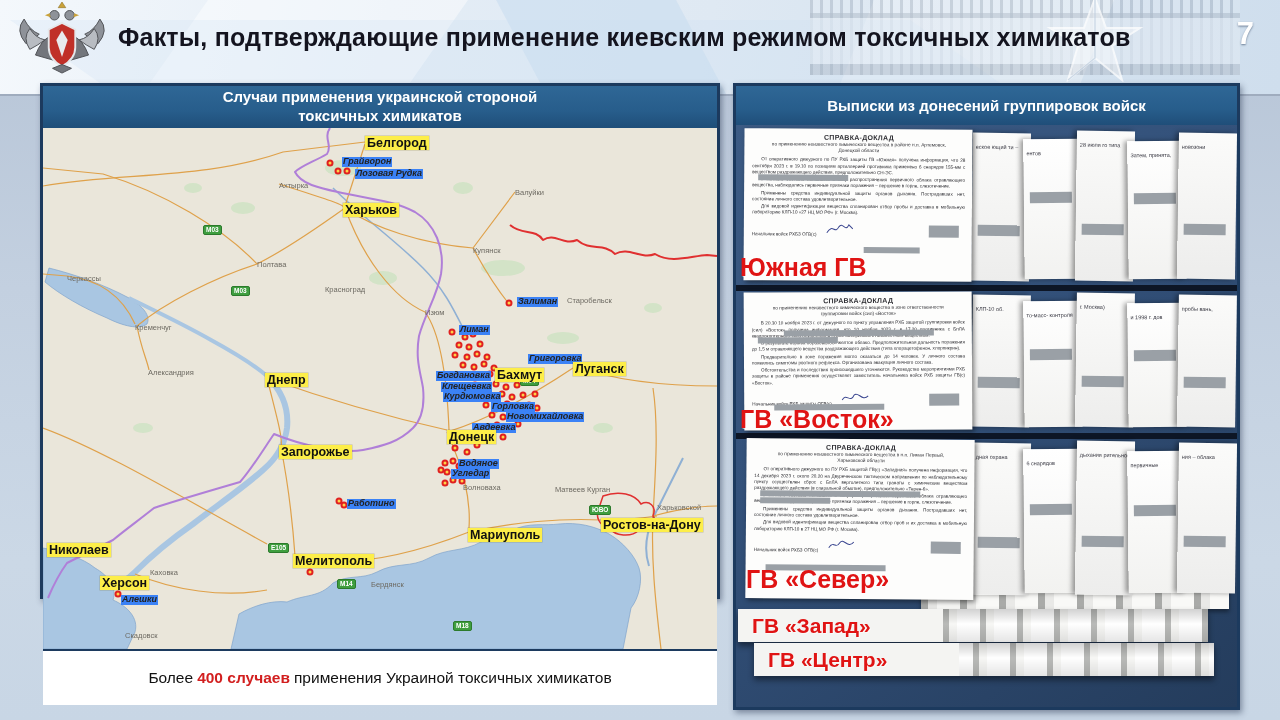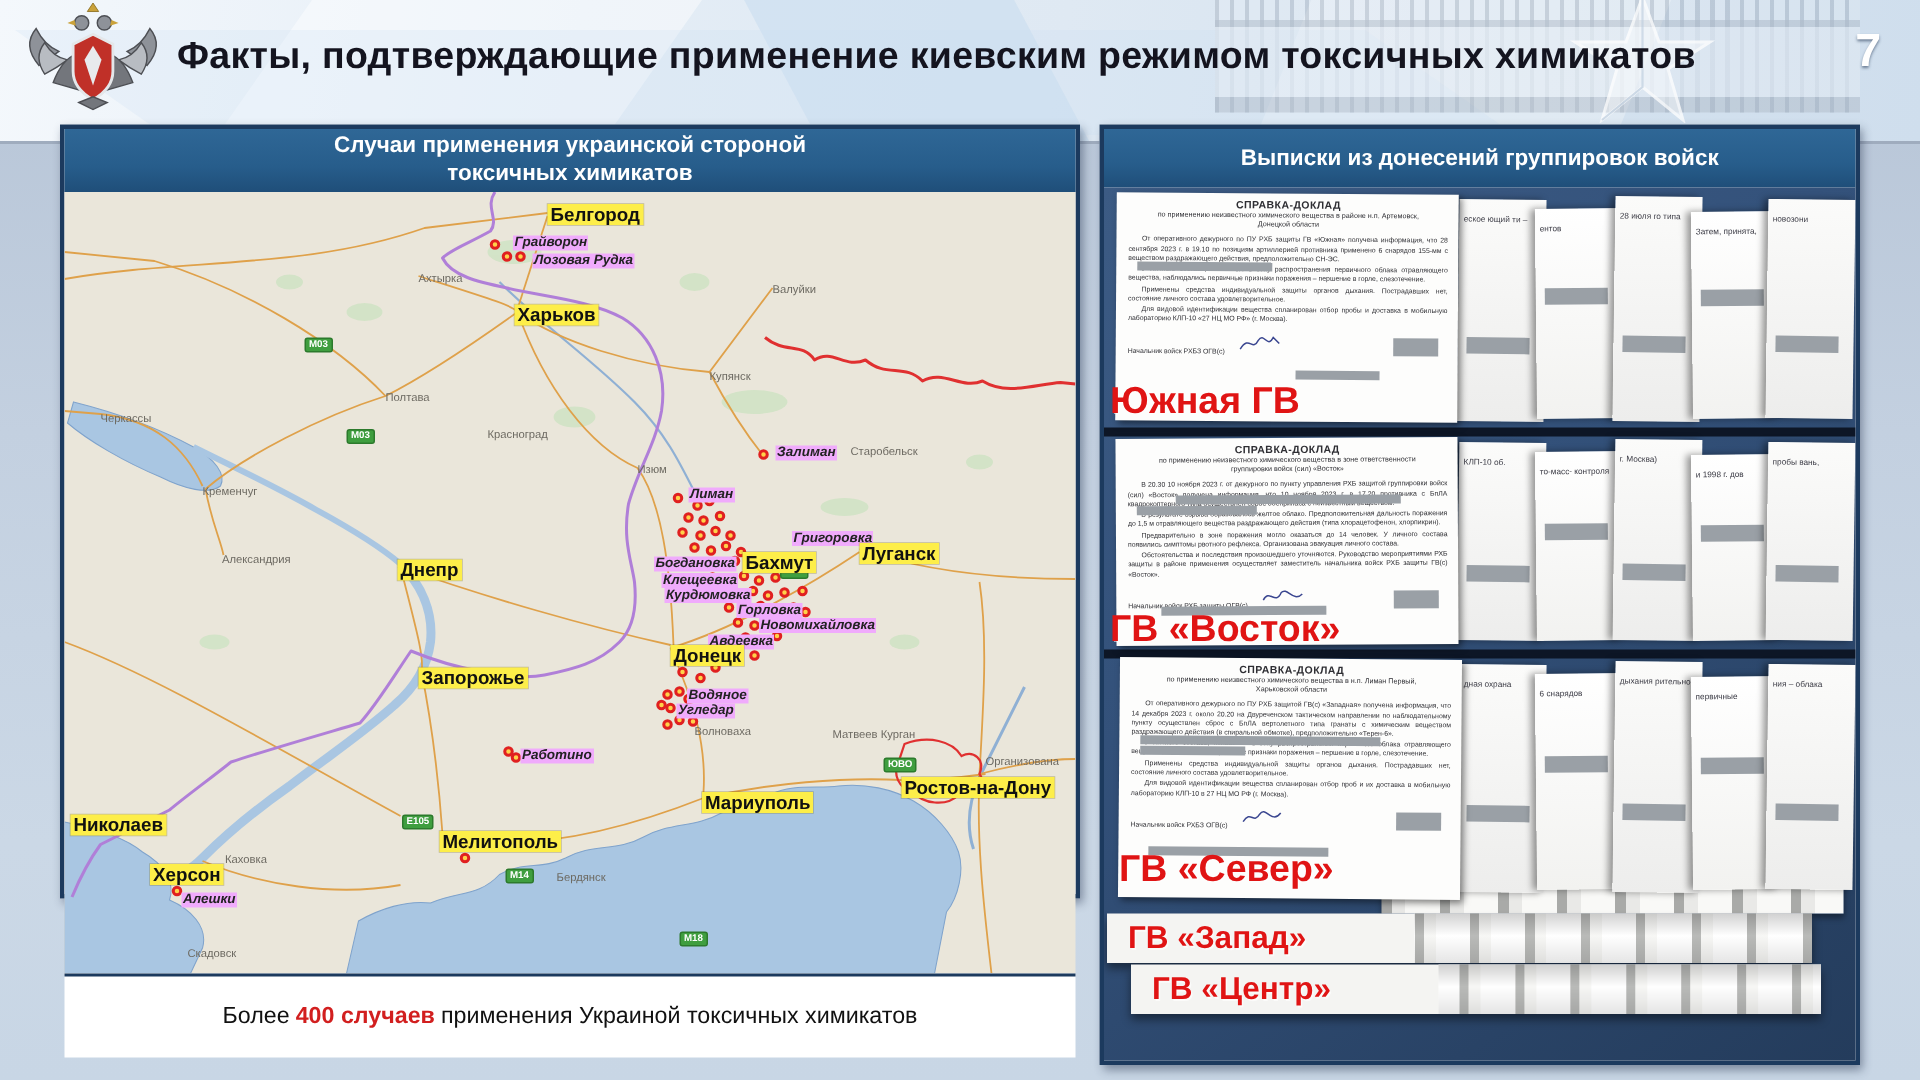--- a/index.html
+++ b/index.html
@@ -38,21 +38,21 @@
   .reports-panel .panel-header{height:39px;font-size:15px;}
 
   
   .map-area{position:relative;width:674px;height:521px;background:#eae6da;overflow:hidden;}
   .map-svg{position:absolute;left:0;top:0;}
   .marker{position:absolute;width:7px;height:7px;border:2px solid #e02020;background:#ffd24a;
     border-radius:50%;transform:translate(-50%,-50%);}
   .city-major{position:absolute;font-size:12.5px;font-weight:bold;color:#111;background:#fdee49;
     padding:0 2px;white-space:nowrap;line-height:1.15;box-shadow:0 0 0 .5px rgba(120,110,30,.35);}
   .city-incident{position:absolute;font-size:9px;font-weight:bold;font-style:italic;color:#222;
-    background:#f0abfc;padding:0 1px;white-space:nowrap;line-height:1.1;}
+    background:#3b82f6;padding:0 1px;white-space:nowrap;line-height:1.1;}
   .city-small{position:absolute;font-size:7.5px;color:#6d6a62;white-space:nowrap;line-height:1;}
   .road-badge{position:absolute;font-size:6.5px;font-weight:bold;color:#fff;background:#3f9e3f;
     border:1px solid #2c7a2c;border-radius:2px;padding:0 2px;line-height:1.3;white-space:nowrap;}
   .map-caption{position:relative;width:674px;height:56px;background:#fff;border-top:2px solid #1c3a5e;
     display:flex;align-items:center;justify-content:center;font-size:15.5px;color:#111;}
   .map-caption .hl{color:#d21f1f;font-weight:bold;margin:0 4px;}
 
   
   .reports-content{position:relative;width:501px;height:582px;overflow:hidden;
     background:linear-gradient(145deg,#3c5b84 0%,#33517a 40%,#243c5c 100%);}
@@ -253,21 +253,21 @@
           <span class="city-small" style="left: 282px; top: 158px;">Красноград</span>
           <span class="city-small" style="left: 92px; top: 196px;">Кременчуг</span>
           <span class="city-small" style="left: 24px; top: 147px;">Черкассы</span>
           <span class="city-small" style="left: 105px; top: 241px;">Александрия</span>
           <span class="city-small" style="left: 472px; top: 61px;">Валуйки</span>
           <span class="city-small" style="left: 430px; top: 119px;">Купянск</span>
           <span class="city-small" style="left: 524px; top: 169px;">Старобельск</span>
           <span class="city-small" style="left: 382px; top: 181px;">Изюм</span>
           <span class="city-small" style="left: 420px; top: 356px;">Волноваха</span>
           <span class="city-small" style="left: 512px; top: 358px;">Матвеев Курган</span>
-          <span class="city-small" style="left: 614px; top: 376px;">Организована</span>
+          <span class="city-small" style="left: 614px; top: 376px;">Харьковской</span>
           <span class="city-small" style="left: 107px; top: 441px;">Каховка</span>
           <span class="city-small" style="left: 82px; top: 504px;">Скадовск</span>
           <span class="city-small" style="left: 328px; top: 453px;">Бердянск</span>
           <span class="road-badge" style="left: 160px; top: 97px;">М03</span>
           <span class="road-badge" style="left: 188px; top: 158px;">М03</span>
           <span class="road-badge" style="left: 477px; top: 248px;">М04</span>
           <span class="road-badge" style="left: 225px; top: 415px;">Е105</span>
           <span class="road-badge" style="left: 294px; top: 451px;">М14</span>
           <span class="road-badge" style="left: 410px; top: 493px;">М18</span>
           <span class="road-badge" style="left: 546px; top: 377px;">ЮВО</span>

